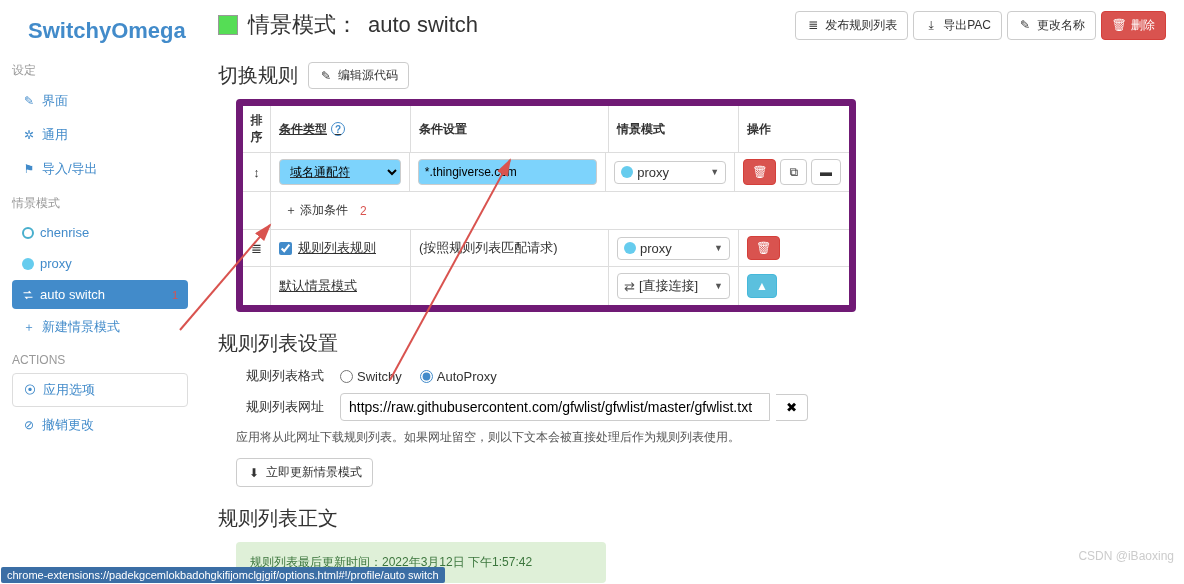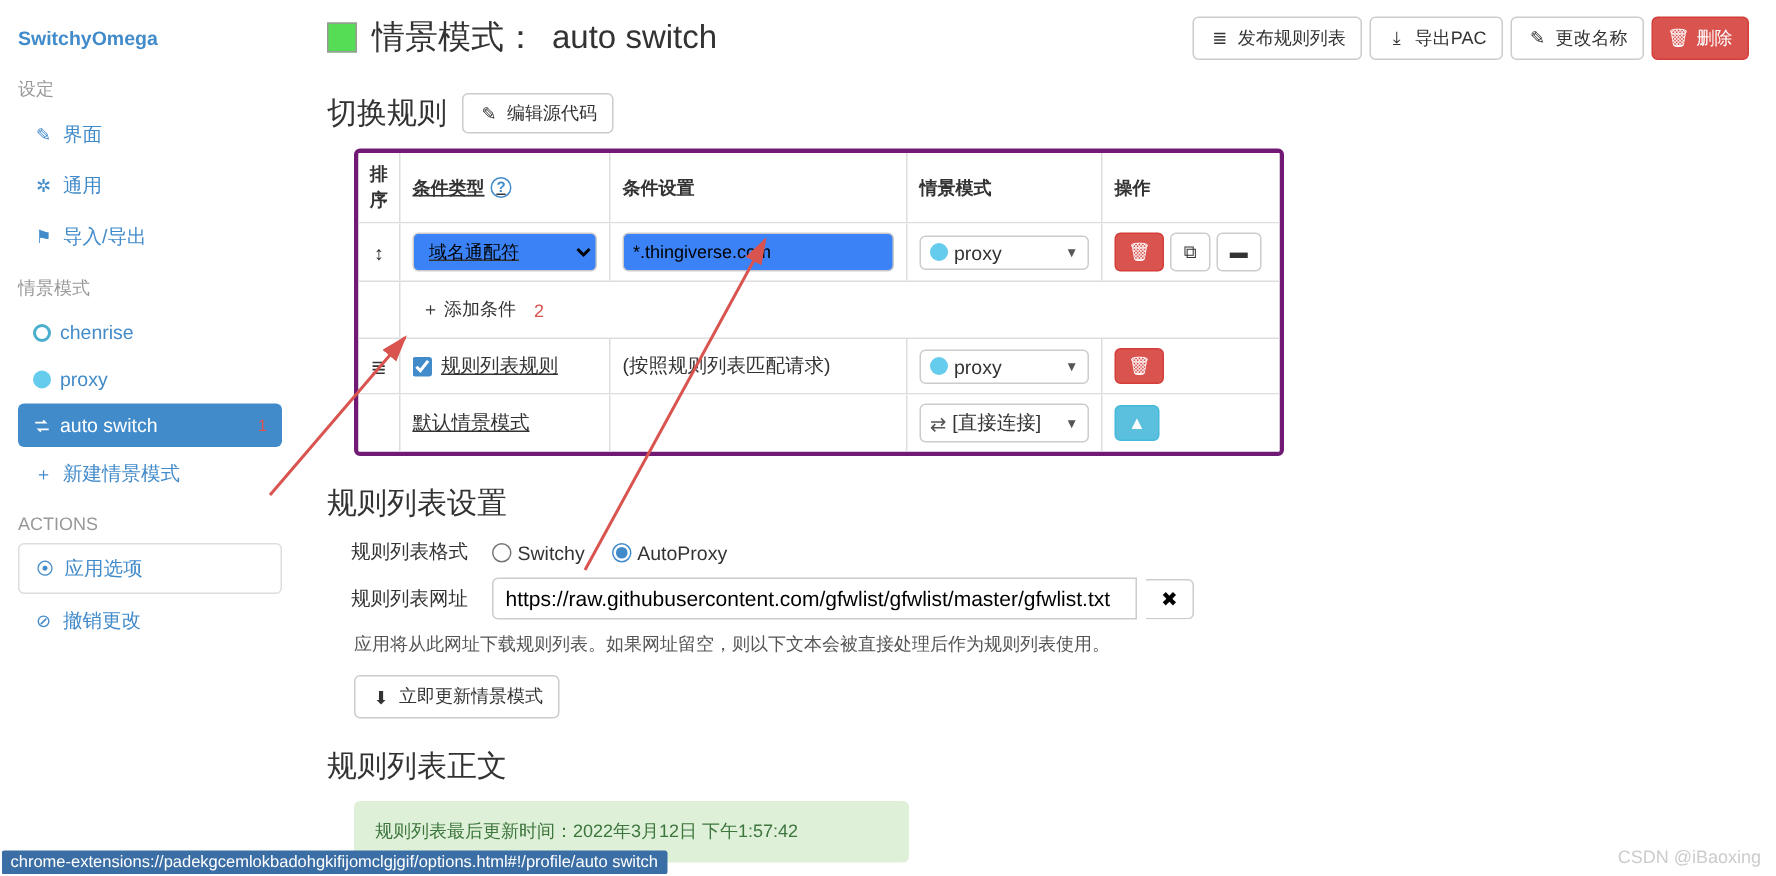--- a/index.html
+++ b/index.html
@@ -1,20 +1,20 @@
 <!DOCTYPE html>
 <html><head>
 <meta charset="utf-8">
 <style>
 * { box-sizing: border-box; margin: 0; padding: 0; }
 body { font-family: "Helvetica Neue", Arial, "Microsoft YaHei", sans-serif; font-size: 13px; color: #333; background: #fff; width: 1184px; }
 
 .container { display: flex; }
 .sidebar { width: 200px; padding: 10px 12px; }
-.brand { color: #428bca; font-size: 13px; font-weight: bold; margin: 8px 0 18px 0; }
+.brand { color: #428bca; font-size: 22px; font-weight: bold; margin: 8px 0 18px 16px; }
 .nav-header { color: #999; font-size: 12px; margin: 10px 0 6px 0; }
 .nav-list { list-style: none; }
 .nav-item { padding: 7px 10px; border-radius: 4px; margin-bottom: 2px; font-size: 13px; display: flex; align-items: center; gap: 6px; color: #428bca; cursor: pointer; }
 .nav-item.active { background: #428bca; color: #fff; }
 .nav-item .badge-num { color: #d9534f; margin-left: auto; font-size: 11px; }
 .nav-item.boxed { border: 1px solid #ddd; color: #428bca; }
 .icon { width: 14px; height: 14px; display: inline-flex; align-items: center; justify-content: center; font-size: 12px; }
 .profile-dot { width: 12px; height: 12px; border-radius: 50%; display: inline-block; }
 .profile-dot.blue-ring { border: 2px solid #49afcd; background: #fff; }
 .profile-dot.blue-fill { background: #66ccee; }
@@ -26,57 +26,57 @@
 .color-sq { width: 20px; height: 20px; background: #55dd55; border: 1px solid #999; display:inline-block; }
 .head-actions { margin-left: auto; display: flex; gap: 5px; }
 .btn { border: 1px solid #ccc; background: #fff; padding: 5px 10px; border-radius: 4px; font-size: 12px; cursor: pointer; display: inline-flex; align-items: center; gap: 5px; color:#333;}
 .btn-danger { background: #d9534f; border-color: #d43f3a; color: #fff; }
 .btn-info { background: #5bc0de; border-color:#46b8da; color:#fff; }
 .btn-default-sm { padding: 4px 8px; font-size:12px; }
 
 h3.section { font-size: 20px; font-weight: 400; margin: 18px 0 10px 0; display:flex; align-items:center; gap:10px;}
 h3.section .btn { font-size: 12px; padding:4px 10px; }
 
-.rule-table { border: 3px solid #701a75; border-radius: 4px; overflow: visible; margin-left: 18px; width: 620px; }
+.rule-table { border: 7px solid #701a75; border-radius: 4px; overflow: visible; margin-left: 18px; width: 620px; }
 .rule-head { display: flex; background:#fff; border-bottom:1px solid #ddd; font-size:12px; font-weight:bold; }
 .cell { padding: 6px 8px; border-right:1px solid #ddd; display:flex; align-items:center; gap:4px;}
 .cell:last-child { border-right:none; }
 .c-sort{width:28px;justify-content:center;}
 .c-type{width:140px;text-decoration:underline;}
 .c-cond{width:198px;}
 .c-profile{width:130px;}
 .c-act{flex:1;}
 .rule-row { display:flex; border-bottom:1px solid #ddd; background:#fff;}
 .rule-row:last-child{border-bottom:none;}
 .rule-row .cell{padding:6px 8px;}
-select.form, input.form { width:100%; border:1px solid #ccc; border-radius:4px; padding:4px 6px; font-size:12px; background:#3b82f6;}
+select.form, input.form { width:100%; border:1px solid #ccc; border-radius:4px; padding:4px 6px; font-size:12px; background:#7dd3fc;}
 input.form{height:26px;}
 .profile-select{display:flex;align-items:center;gap:4px;border:1px solid #ccc;border-radius:4px;padding:3px 6px;width:100%;position:relative;cursor:pointer;background:#fff;}
 .profile-select .caret{margin-left:auto;font-size:9px;color:#555;}
 .act-btns{display:flex;gap:4px;}
 .act-btns .btn{padding:5px 8px;}
 .btn-add{border:none;background:transparent;color:#333;padding:4px 6px;cursor:pointer;display:flex;align-items:center;gap:3px;font-size:12px;}
 .red-num{color:#d9534f;font-size:12px;margin-left:2px;}
 .help-icon{color:#428bca;font-weight:bold;border:1px solid #428bca;border-radius:50%;width:14px;height:14px;font-size:10px;display:inline-flex;align-items:center;justify-content:center;}
 
-.form-row{display:flex;align-items:center;margin:8px 0 8px 16px;gap:14px;font-size:13px;}
+.form-row{display:flex;align-items:center;margin:8px 0 8px 28px;gap:14px;font-size:13px;}
 .form-row .lbl{width:80px;font-size:13px;}
 .radio-group{display:flex;gap:18px;align-items:center;}
 .radio-group label{display:flex;align-items:center;gap:4px;font-size:13px;}
 .url-row{display:flex;gap:6px;align-items:center;}
 .url-row input{width:430px;border:1px solid #ccc;border-radius:4px 0 0 4px;padding:5px 8px;font-size:14px;}
 .url-row .clear-btn{border:1px solid #ccc;border-left:none;border-radius:0 4px 4px 0;background:#fff;padding:5px 10px;cursor:pointer;}
 .hint{color:#555;margin:8px 0 12px 18px;font-size:12px;}
 .btn-update{margin-left:18px;}
 
 .alert-success{background:#dff0d8;color:#3c763d;border-radius:4px;padding:12px 14px;margin:10px 12px 14px 18px;width:370px;font-size:12px;}
 
 .arrow-svg{position:absolute;pointer-events:none;}
 .statusbar{position:fixed;bottom:1px;left:1px;background:#3b6ea5;color:#fff;font-size:11px;padding:2px 6px;border-radius:2px;}
-.watermark{position:fixed;bottom:6px;right:10px;color:#ccc;font-size:12px;}
+.watermark{position:fixed;bottom:21px;right:10px;color:#ccc;font-size:12px;}
 input[type=radio],input[type=checkbox]{accent-color:#428bca;}
 </style>
 </head>
 <body>
 
 <div class="container">
 
   <div class="sidebar">
     <div class="brand">SwitchyOmega</div>
 

